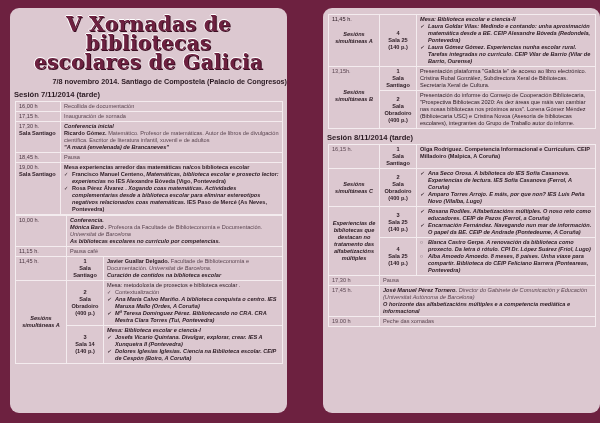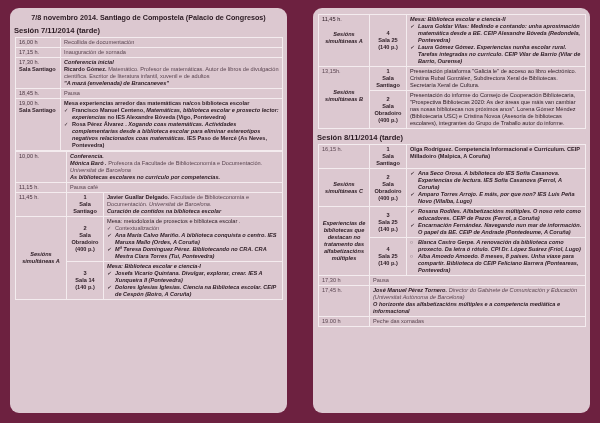--- a/index.html
+++ b/index.html
@@ -5,43 +5,47 @@
   html, body { margin:0; padding:0; }
   body {
     width:600px; height:423px; overflow:hidden;
     background:#6d2140;
     font-family:"Liberation Sans", sans-serif;
     color:#2a1a22;
   }
   .page { position:absolute; top:8px; width:277px; height:405px;
     background:#dcc8d0; border-radius:9px; overflow:hidden; }
   .left { left:10px; }
-  .right { left:313px; }
+  .right { left:323px; }
   .title { text-align:center; color:#6d2140; font-family:"DejaVu Serif", serif; font-weight:bold;
     font-size:20px; line-height:19px; margin-top:7px;
     text-shadow:1px 1px 0 #3a0f22, -1px 0 0 #fff, 0 -1px 0 #fff; letter-spacing:0.3px; }
-  .subtitle { text-align:center; font-size:7.2px; font-weight:bold; margin-top:5px; color:#2a1a22; }
+  .subtitle { text-align:right; font-size:7.2px; font-weight:bold; margin-top:5px; color:#2a1a22; }
   .session { font-size:7.6px; font-weight:bold; margin:4px 4px 2px 4px; color:#2a1a22; }
   table { border-collapse:collapse; margin-left:5px; width:268px; font-size:5.6px; line-height:7px; }
   td { border:1px solid #f4ecef; vertical-align:top; padding:1px 3px; }
   td.time { width:38px; color:#4a3540; }
   td.time b { color:#2a1a22; }
   td.room { width:30px; text-align:center; vertical-align:middle; font-weight:bold; }
   td.grp { width:44px; text-align:center; vertical-align:middle; font-style:italic; font-weight:bold; }
   .it { font-style:italic; font-weight:bold; }
   .b { font-weight:bold; }
   .li { padding-left:8px; position:relative; }
   .li::before { content:"\2713"; position:absolute; left:0; font-size:5px; }
   .li.o::before { content:"\25CB"; }
   .light { color:#5a4550; }
 </style>
 </head>
 <body>
 
 <div class="page left">
+  <div class="title">
+    <div>V Xornadas de bibliotecas</div>
+    <div>escolares de Galicia</div>
+  </div>
   <div class="subtitle">7/8 novembro 2014. Santiago de Compostela (Palacio de Congresos)</div>
 
   <div class="session">Sesión 7/11/2014 (tarde)</div>
   <table>
     <tbody>
         <tr>
           <td class="time">16,00 h</td>
           <td class="light">Recollida de documentación</td>
         </tr>
     <tr>

